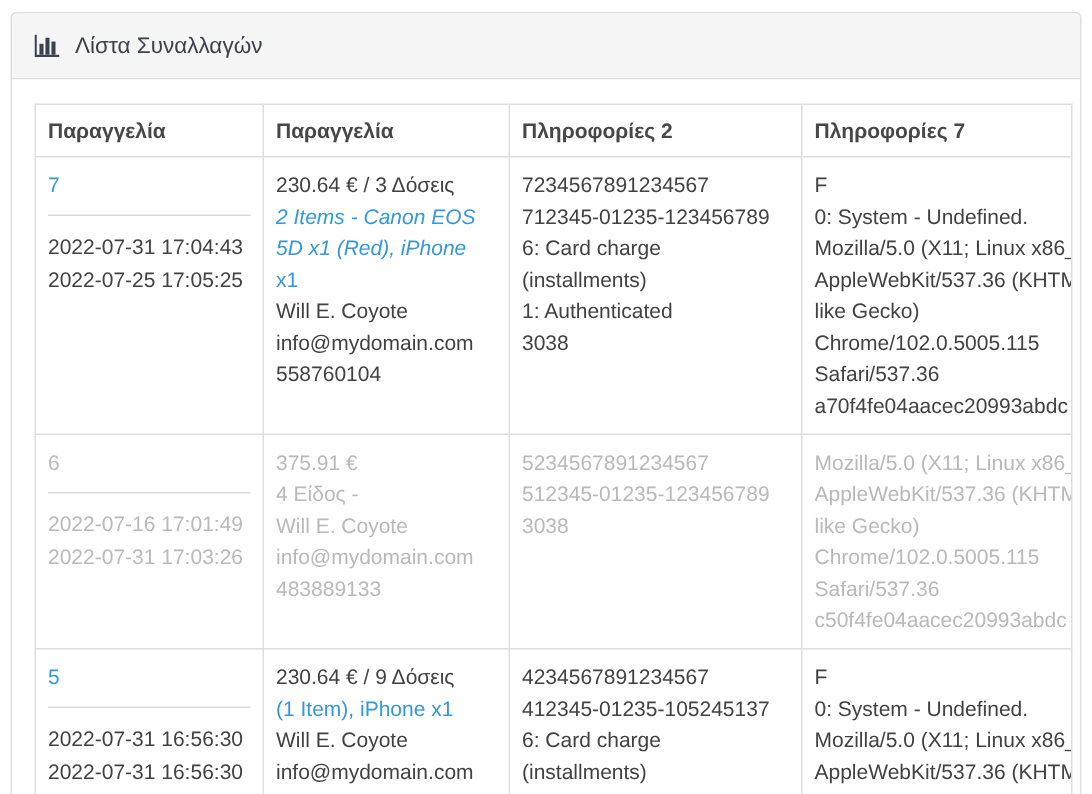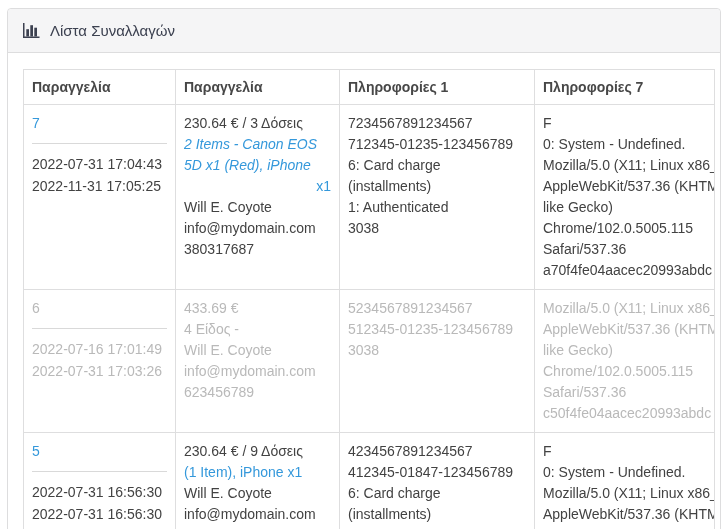--- a/index.html
+++ b/index.html
@@ -83,40 +83,40 @@
       <colgroup>
         <col style="width:152px">
           <col style="width:164px">
           <col style="width:195px">
           <col style="width:180px">
       </colgroup>
       <thead>
         <tr>
           <th>Παραγγελία</th>
           <th>Παραγγελία</th>
-          <th>Πληροφορίες 1</th>
+          <th>Πληροφορίες 2</th>
           <th>Πληροφορίες 7</th>
         </tr>
       </thead>
       <tbody>
           <tr>
             <td>
               <a class="order-id lnk">7</a>
               <div class="rule"></div>
               <div class="date">2022-07-31 17:04:43</div>
-              <div class="date">2022-11-31 17:05:25</div>
+              <div class="date">2022-07-25 17:05:25</div>
             </td>
             <td>
               <div class="line">230.64 € / 3 Δόσεις</div>
               <a class="line lnk" style="display: block; font-style: italic;">2 Items - Canon EOS</a>
               <a class="line lnk" style="display: block; font-style: italic;">5D x1 (Red), iPhone</a>
-              <a class="line lnk" style="display: block; text-align: right;">x1</a>
+              <a class="line lnk" style="display: block;">x1</a>
               <div class="line">Will E. Coyote</div>
               <div class="line">info@mydomain.com</div>
-              <div class="line">380317687</div>
+              <div class="line">558760104</div>
             </td>
             <td>
               <div class="line">7234567891234567</div>
               <div class="line">712345-01235-123456789</div>
               <div class="line">6: Card charge</div>
               <div class="line">(installments)</div>
               <div class="line">1: Authenticated</div>
               <div class="line">3038</div>
             </td>
             <td>
@@ -131,25 +131,25 @@
             </td>
           </tr>
           <tr class="muted">
             <td>
               <span class="order-id">6</span>
               <div class="rule"></div>
               <div class="date">2022-07-16 17:01:49</div>
               <div class="date">2022-07-31 17:03:26</div>
             </td>
             <td>
-              <div class="line">433.69 €</div>
+              <div class="line">375.91 €</div>
               <div class="line">4 Είδος -</div>
               <div class="line">Will E. Coyote</div>
               <div class="line">info@mydomain.com</div>
-              <div class="line">623456789</div>
+              <div class="line">483889133</div>
             </td>
             <td>
               <div class="line">5234567891234567</div>
               <div class="line">512345-01235-123456789</div>
               <div class="line">3038</div>
             </td>
             <td>
               <div class="line">Mozilla/5.0 (X11; Linux x86_64)</div>
               <div class="line">AppleWebKit/537.36 (KHTML,</div>
               <div class="line">like Gecko)</div>
@@ -166,21 +166,21 @@
               <div class="date">2022-07-31 16:56:30</div>
             </td>
             <td>
               <div class="line">230.64 € / 9 Δόσεις</div>
               <a class="line lnk" style="display: block;">(1 Item), iPhone x1</a>
               <div class="line">Will E. Coyote</div>
               <div class="line">info@mydomain.com</div>
             </td>
             <td>
               <div class="line">4234567891234567</div>
-              <div class="line">412345-01847-123456789</div>
+              <div class="line">412345-01235-105245137</div>
               <div class="line">6: Card charge</div>
               <div class="line">(installments)</div>
             </td>
             <td>
               <div class="line">F</div>
               <div class="line">0: System - Undefined.</div>
               <div class="line">Mozilla/5.0 (X11; Linux x86_64)</div>
               <div class="line">AppleWebKit/537.36 (KHTML,</div>
             </td>
           </tr>

